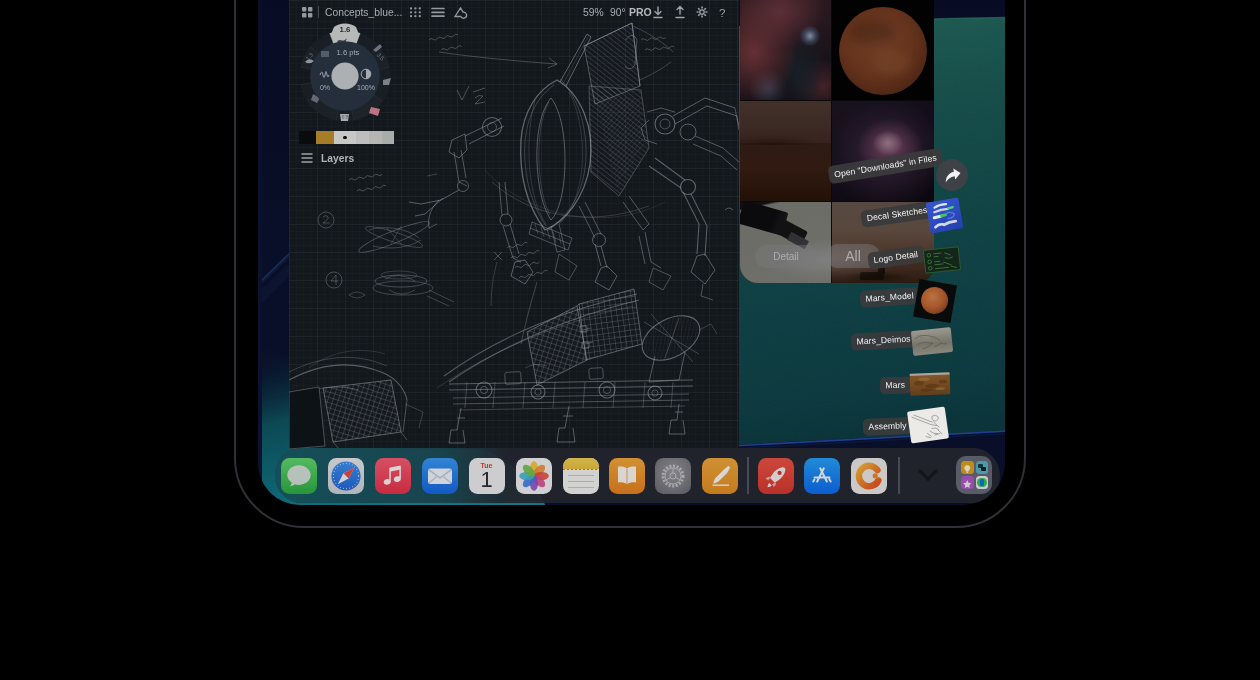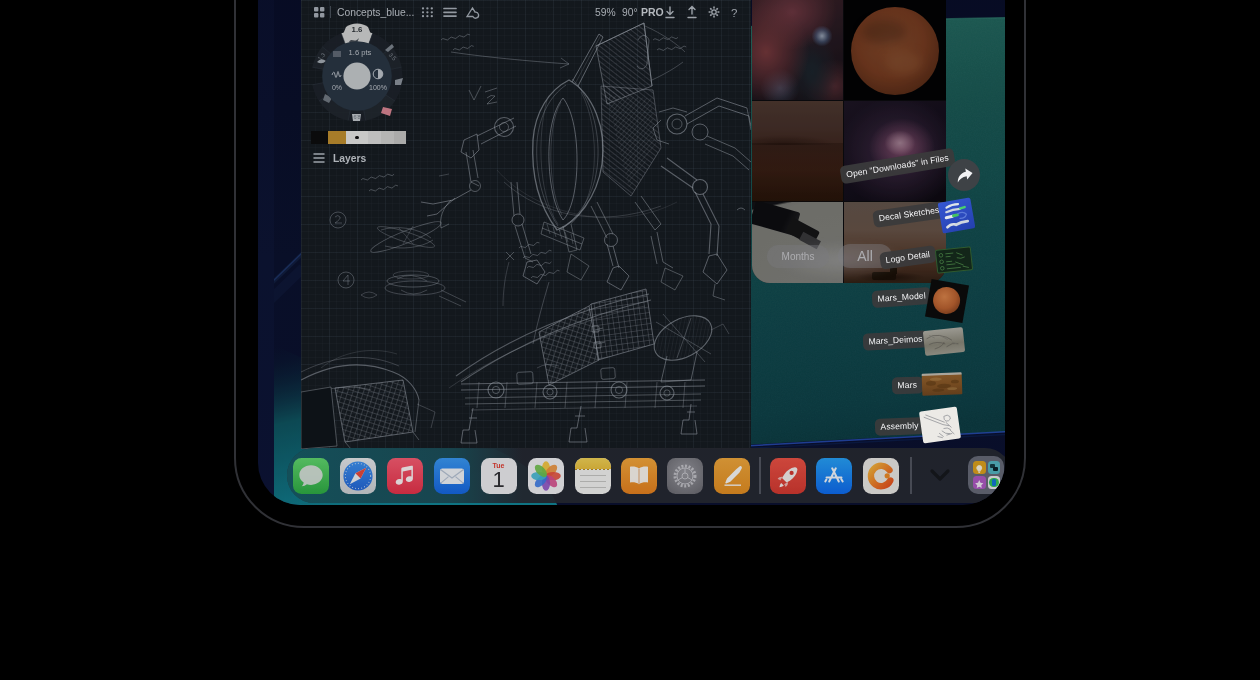--- a/index.html
+++ b/index.html
@@ -1,20 +1,20 @@
 <!DOCTYPE html>
 <html><head><meta charset="utf-8">
 <style>
 *{margin:0;padding:0;box-sizing:border-box}
 html,body{width:1260px;height:680px;background:#000;overflow:hidden;font-family:"Liberation Sans",sans-serif}
 .abs{position:absolute}
 #ipad{position:absolute;left:234px;top:-90px;width:792px;height:618px;background:#000;border:2px solid #303136;border-radius:70px;}
 #screen{position:absolute;left:258px;top:-40px;width:747px;height:545px;border-radius:42px;overflow:hidden;background:linear-gradient(180deg,#090e28 0%,#0b122e 55%,#0b1130 100%)}
 
-#scr{position:absolute;left:16px;top:40px;width:747px;height:450px}
+#scr{position:absolute;left:4px;top:40px;width:747px;height:450px}
 #wall{position:absolute;left:0;top:0;width:747px;height:505px}
 
 #concepts{position:absolute;left:27px;top:0px;width:450px;height:449px;background:#171c21;overflow:hidden}
 #cgrid{position:absolute;left:0;top:0;width:100%;height:100%;
  background-image:
   repeating-linear-gradient(0deg,rgba(90,110,125,.11) 0px,rgba(90,110,125,.11) 1px,transparent 1px,transparent 28px),
   repeating-linear-gradient(90deg,rgba(90,110,125,.11) 0px,rgba(90,110,125,.11) 1px,transparent 1px,transparent 28px),
   repeating-linear-gradient(0deg,rgba(90,110,125,.06) 0px,rgba(90,110,125,.06) 1px,transparent 1px,transparent 7px),
   repeating-linear-gradient(90deg,rgba(90,110,125,.06) 0px,rgba(90,110,125,.06) 1px,transparent 1px,transparent 7px);}
 
@@ -383,21 +383,21 @@
       <div class="abs" style="left:6px;top:68px;width:80px;height:12px;background:radial-gradient(44px 7px at 50% 60%, #241209bb, transparent 78%)"></div>
       <div class="abs" style="left:28px;top:70px;width:24px;height:8px;background:#241709;border-radius:2px"></div>
       <div class="abs" style="left:46px;top:66px;width:7px;height:6px;background:#241709"></div>
     </div>
 
     <div class="abs" style="left:0;top:283px;width:194px;height:0px;background:#31231a"></div>
 
     <div class="abs" style="left:0;top:0;width:194px;height:283px;background:rgba(0,0,0,.27)"></div>
     <div class="abs" style="left:16px;top:236px;width:164px;height:44px;background:radial-gradient(90px 26px at 45% 55%,rgba(190,190,195,.34),rgba(190,190,195,0) 75%);filter:blur(3px)"></div>
 
-    <div class="abs" style="left:15px;top:245px;width:62px;height:23px;border-radius:12px;background:rgba(142,142,147,.40);color:#c9c9cc;font-size:10px;display:flex;align-items:center;justify-content:center">Months</div>
+    <div class="abs" style="left:15px;top:245px;width:62px;height:23px;border-radius:12px;background:rgba(142,142,147,.40);color:#c9c9cc;font-size:10px;display:flex;align-items:center;justify-content:center">Detail</div>
     <div class="abs" style="left:86px;top:244px;width:54px;height:24px;border-radius:12px;background:rgba(148,148,152,.42);color:#c9c9cc;font-size:14px;display:flex;align-items:center;justify-content:center">All</div>
   </div>
   <div id="dock">
     <div class="abs" style="left:0;top:0;width:235px;height:55px;background:linear-gradient(90deg,rgba(17,115,126,.68),rgba(17,115,126,.48) 70%,rgba(17,115,126,0));"></div>
 
     <div class="ic" style="left:6.5px;background:linear-gradient(180deg,#62d96f,#2fae44)">
       <svg width="36" height="36" viewBox="0 0 36 36">
             <path d="M18 7.2c-6.5 0-11.7 4.3-11.7 9.7 0 3.1 1.7 5.8 4.4 7.6-.2 1.3-.8 2.9-2 3.8 1.9 0 3.9-1 5.2-2 1.3.4 2.7.6 4.1.6 6.5 0 11.7-4.4 11.7-9.8S24.5 7.2 18 7.2z" fill="#dfe4e2" opacity=".92"></path>
           </svg>
     </div>

